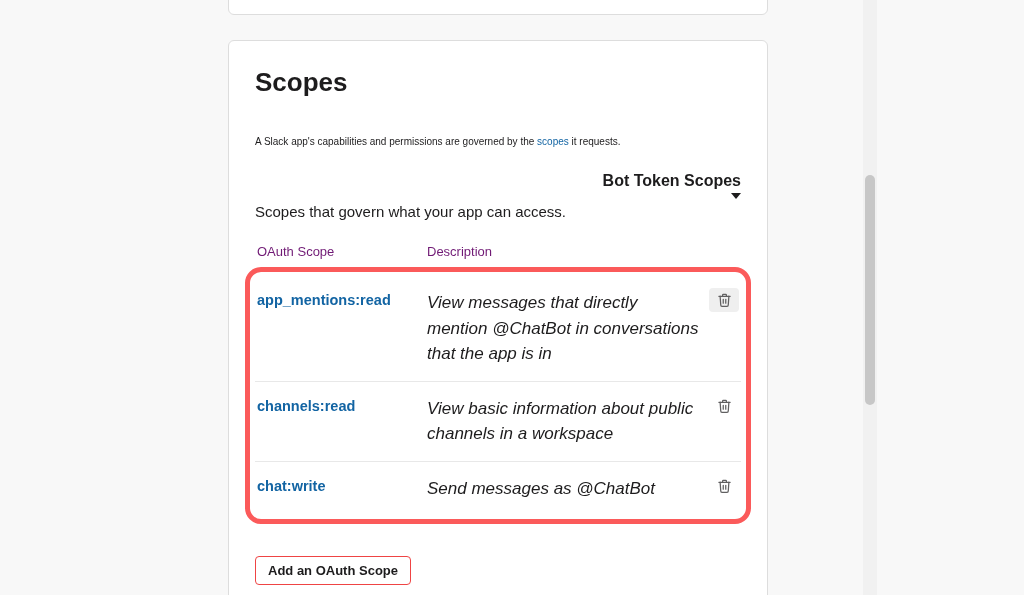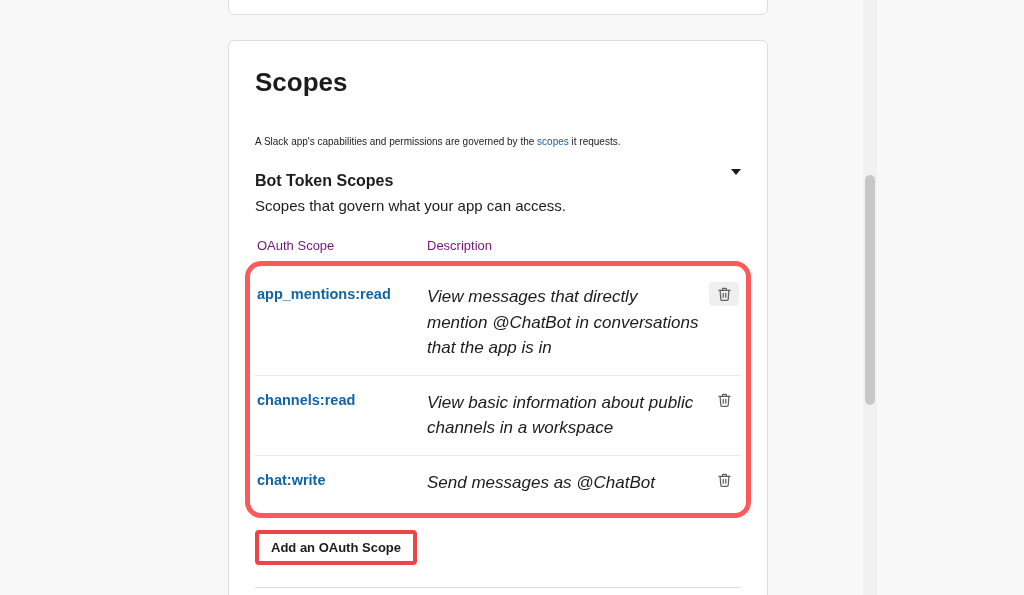--- a/index.html
+++ b/index.html
@@ -49,21 +49,22 @@
       margin-bottom: 20px;
       margin-top: 32px;
     }
     .intro a {
       color: #1264a3;
       text-decoration: none;
     }
     .section-head {
       display: flex;
       justify-content: space-between;
-      align-items: flex-start;
+      align-items: flex-end;
+      flex-direction: column;
     }
     .section-title {
       font-size: 16px;
       font-weight: 800;
       color: #1d1c1d;
     }
     .caret {
       width: 0;
       height: 0;
       border-left: 5px solid transparent;
@@ -126,23 +127,23 @@
       background: #efefef;
       border-radius: 4px;
       padding: 4px 4px;
       margin-top: -2px;
     }
     .trash-icon {
       width: 15px;
       height: 16px;
     }
     .add-btn {
-      margin-top: 12px;
+      margin-top: 32px;
       display: inline-block;
-      border: 4px solid #ef4444;
+      border: 1px solid #ef4444;
       border-radius: 4px;
       background: #fff;
       font-size: 13px;
       font-weight: 600;
       color: #1d1c1d;
       padding: 6px 12px;
       cursor: pointer;
     }
     .divider {
       border: none;

